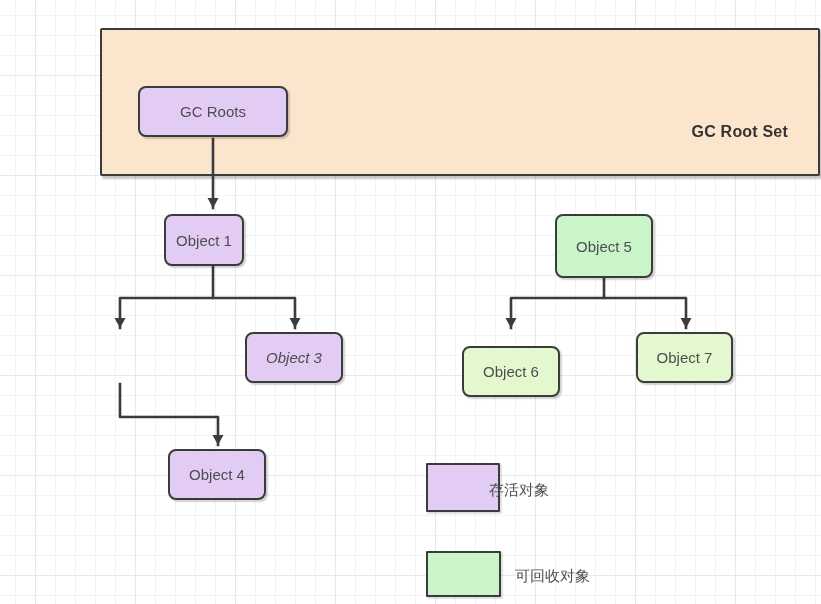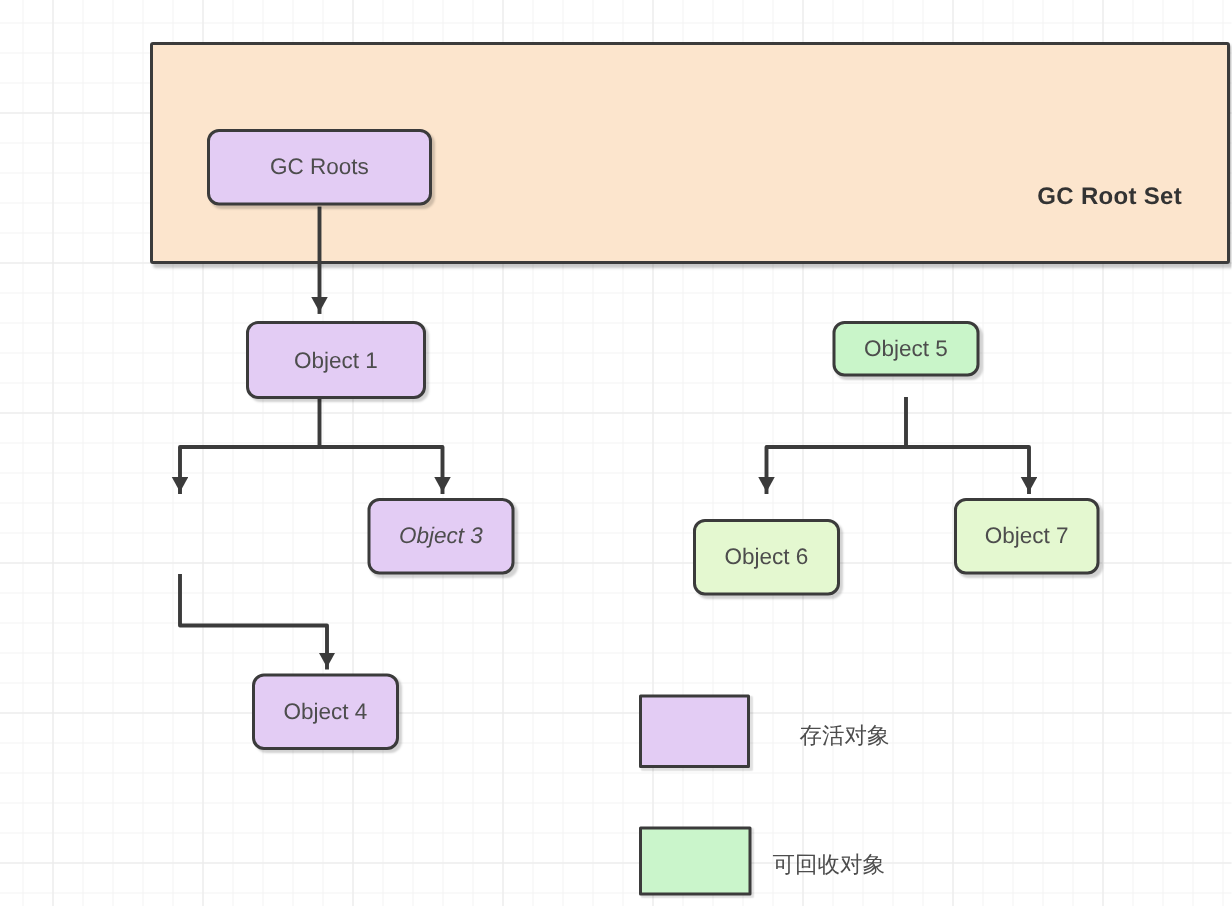--- a/index.html
+++ b/index.html
@@ -102,44 +102,44 @@
       <path d="M120 384 L120 417 L218 417 L218 445" marker-end="url(#arrow)"></path>
       <path d="M604 266 L604 298 L511 298 L511 328" marker-end="url(#arrow)"></path>
       <path d="M604 298 L686 298 L686 328" marker-end="url(#arrow)"></path>
     </g>
   </svg>
 
   <div class="node fill-purple" style="left:138px; top:86px;  width:150px; height:51px;justify-content:center;">
     <span>GC Roots</span>
   </div>
 
-  <div class="node fill-purple" style="left:164px; top:214px; width:120px; height:52px;">
+  <div class="node fill-purple" style="left:164px; top:214px; width:80px; height:52px;">
     <span>Object 1</span>
   </div>
 
 
   <div class="node fill-purple" style="left:245px; top:332px; width:98px; height:51px;font-style:italic;">
     <span>Object 3</span>
   </div>
 
   <div class="node fill-purple" style="left:168px; top:449px; width:98px; height:51px;">
     <span>Object 4</span>
   </div>
 
-  <div class="node fill-mint" style="left:555px; top:214px; width:98px; height:37px;justify-content:center;">
+  <div class="node fill-mint" style="left:555px; top:214px; width:98px; height:64px;justify-content:center;">
     <span>Object 5</span>
   </div>
 
   <div class="node fill-pale" style="left:462px; top:346px; width:98px; height:51px;">
     <span>Object 6</span>
   </div>
 
   <div class="node fill-pale" style="left:636px; top:332px; width:97px; height:51px;">
     <span>Object 7</span>
   </div>
 
   <div class="legend-swatch" style="left:426px; top:463px; width:74px; height:49px; background: var(--purple-fill, #e3ccf4);"></div>
-  <span class="legend-label" style="left:533px; top:481px;">存活对象</span>
+  <span class="legend-label" style="left:489px; top:481px;">存活对象</span>
 
   <div class="legend-swatch" style="left:426px; top:551px; width:75px; height:46px; background: var(--legend-green-fill, #caf5cb);"></div>
   <span class="legend-label" style="left:515px; top:567px;">可回收对象</span>
 
 </div>
 
 </body></html>

